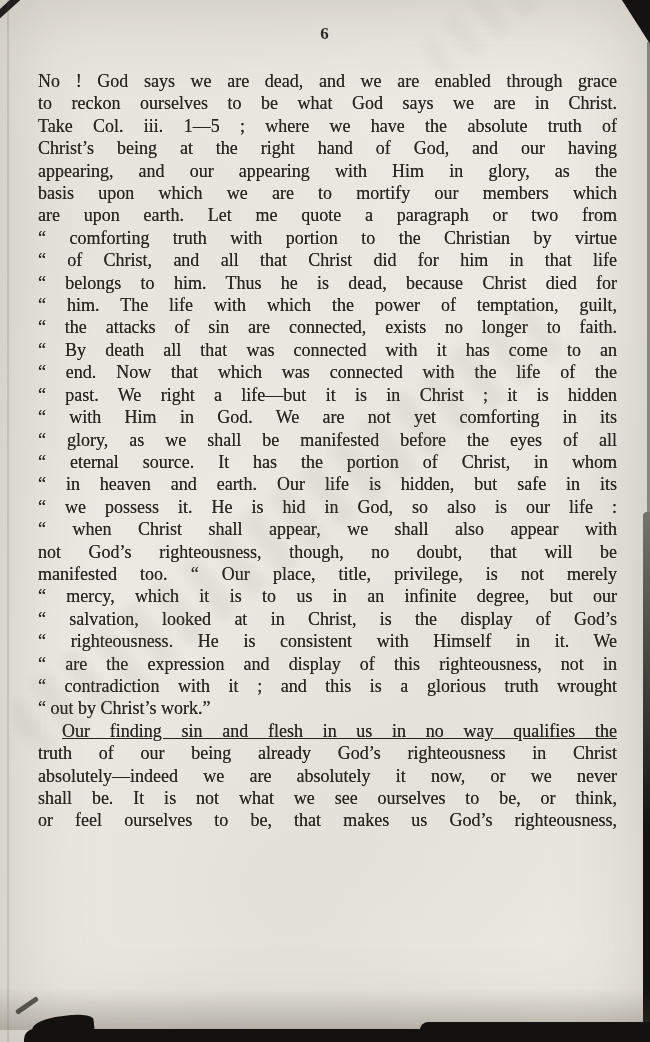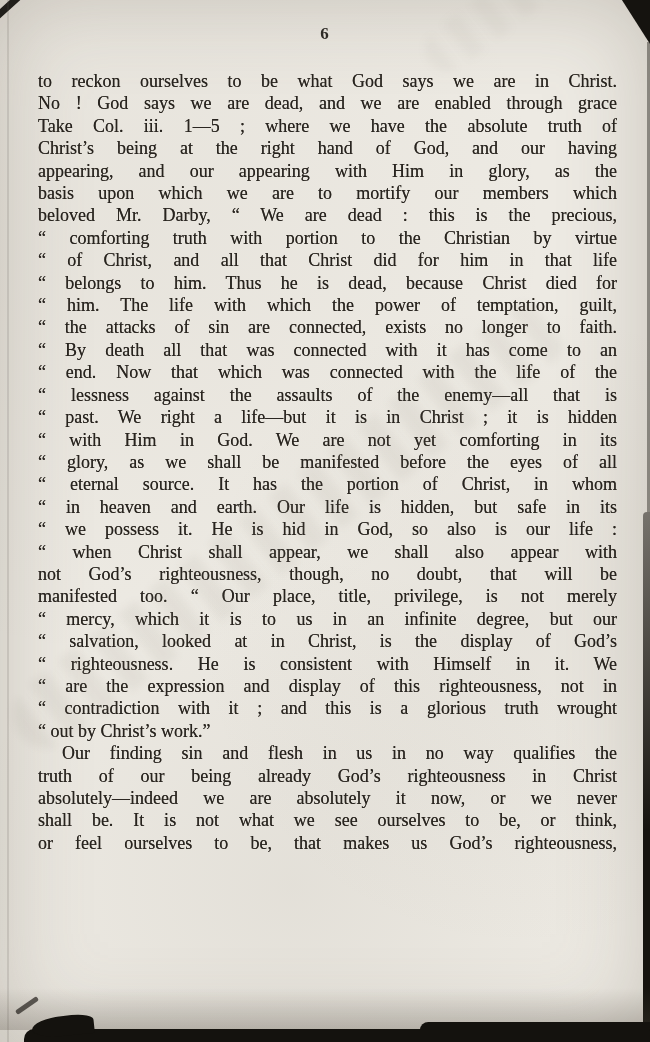--- a/index.html
+++ b/index.html
@@ -26,21 +26,21 @@
   }
 
   .body-text {
     position:absolute; top:70px; left:38px; width:579px;
     font-size:18px; line-height:22.4px;
     color:#28241f;
     text-shadow:0 0 0.5px rgba(45,40,33,0.75);
   }
   .line { text-align:justify; text-align-last:justify; }
   .line.no-justify { text-align-last:left; }
-  .line.indent { text-indent:24px; }
+  .line.indent { text-indent:24px;text-decoration:underline; }
 
   
   .watermark-1 {
     position:absolute; left:20px; top:700px; width:680px; height:70px;
     transform:rotate(-38deg); transform-origin:left center;
     background:repeating-linear-gradient(90deg,
       rgba(140,133,120,0.20) 0 22px, rgba(140,133,120,0.0) 22px 38px);
     border-radius:40px;
     filter:blur(4px);
     opacity:0.45;
@@ -84,35 +84,34 @@
     background:rgba(35,32,27,0.7); transform:rotate(-35deg); border-radius:2px; }
 </style>
 </head>
 <body>
 
 <div class="page">
 
   <div class="page-number">6</div>
 
   <div class="body-text">
+      <div class="line">No ! God says we are dead, and we are enabled through grace</div>
       <div class="line">to reckon ourselves to be what God says we are in Christ.</div>
-      <div class="line">No ! God says we are dead, and we are enabled through grace</div>
       <div class="line">Take Col. iii. 1—5 ; where we have the absolute truth of</div>
       <div class="line">Christ’s being at the right hand of God, and our having</div>
       <div class="line">appearing, and our appearing with Him in glory, as the</div>
       <div class="line">basis upon which we are to mortify our members which</div>
-      <div class="line">beloved Mr. Darby, “ We are dead : this is the precious,</div>
+      <div class="line">are upon earth.  Let me quote a paragraph or two from</div>
       <div class="line">“ comforting truth with portion to the Christian by virtue</div>
       <div class="line">“ of Christ, and all that Christ did for him in that life</div>
       <div class="line">“ belongs to him.  Thus he is dead, because Christ died for</div>
       <div class="line">“ him.  The life with which the power of temptation, guilt,</div>
       <div class="line">“ the attacks of sin are connected, exists no longer to faith.</div>
       <div class="line">“ By death all that was connected with it has come to an</div>
       <div class="line">“ end.  Now that which was connected with the life of the</div>
-      <div class="line">“ lessness against the assaults of the enemy—all that is</div>
       <div class="line">“ past.  We right a life—but it is in Christ ; it is hidden</div>
       <div class="line">“ with Him in God.  We are not yet comforting in its</div>
       <div class="line">“ glory, as we shall be manifested before the eyes of all</div>
       <div class="line">“ eternal source.  It has the portion of Christ, in whom</div>
       <div class="line">“ in heaven and earth.  Our life is hidden, but safe in its</div>
       <div class="line">“ we possess it.  He is hid in God, so also is our life :</div>
       <div class="line">“ when Christ shall appear, we shall also appear with</div>
       <div class="line">not God’s righteousness, though, no doubt, that will be</div>
       <div class="line">manifested too.  “ Our place, title, privilege, is not merely</div>
       <div class="line">“ mercy, which it is to us in an infinite degree, but our</div>

